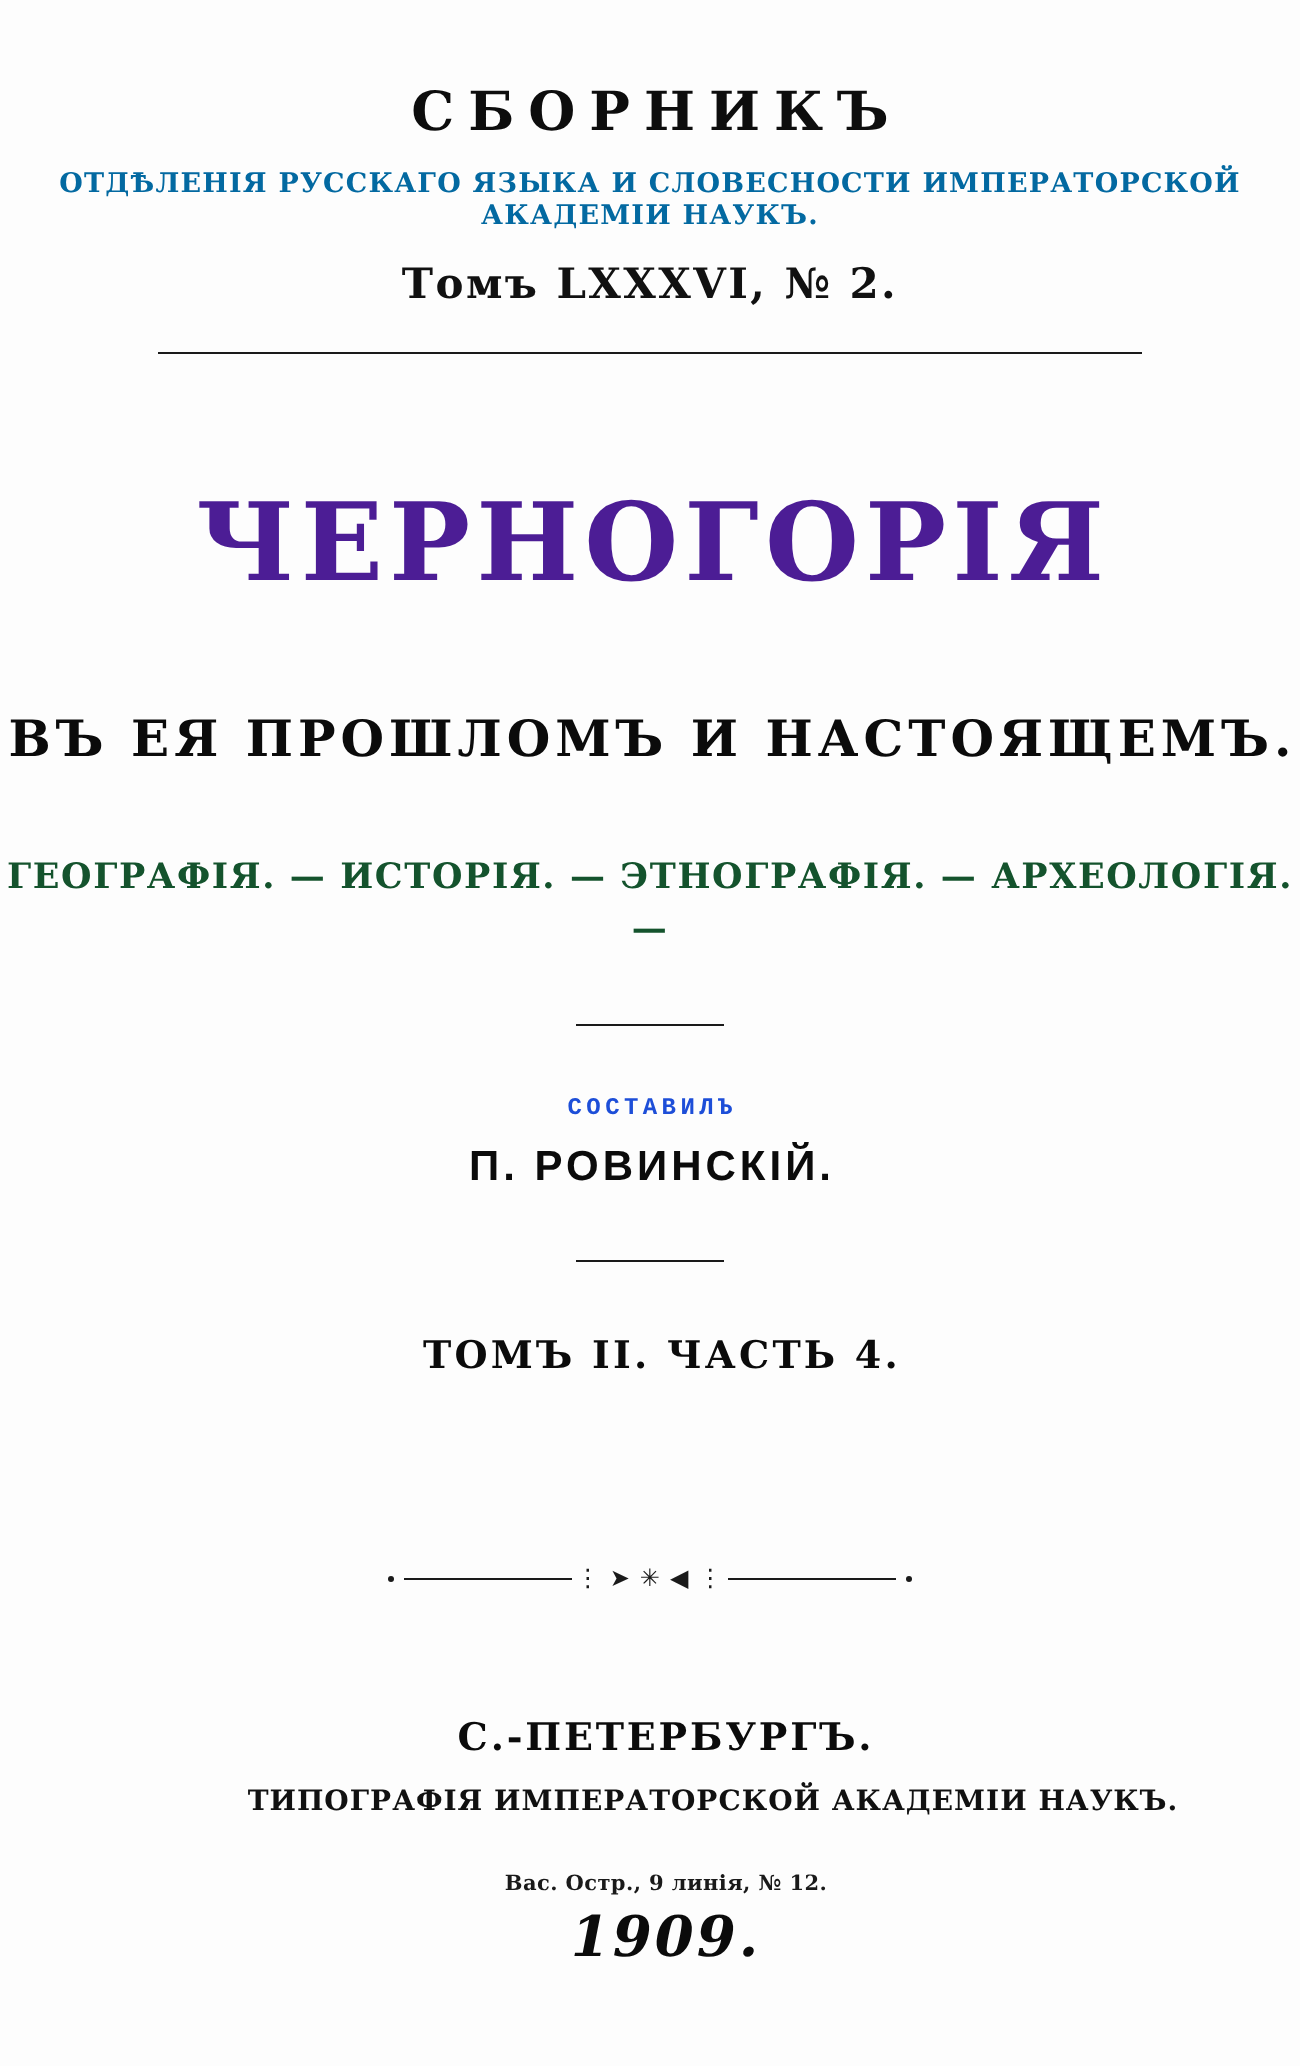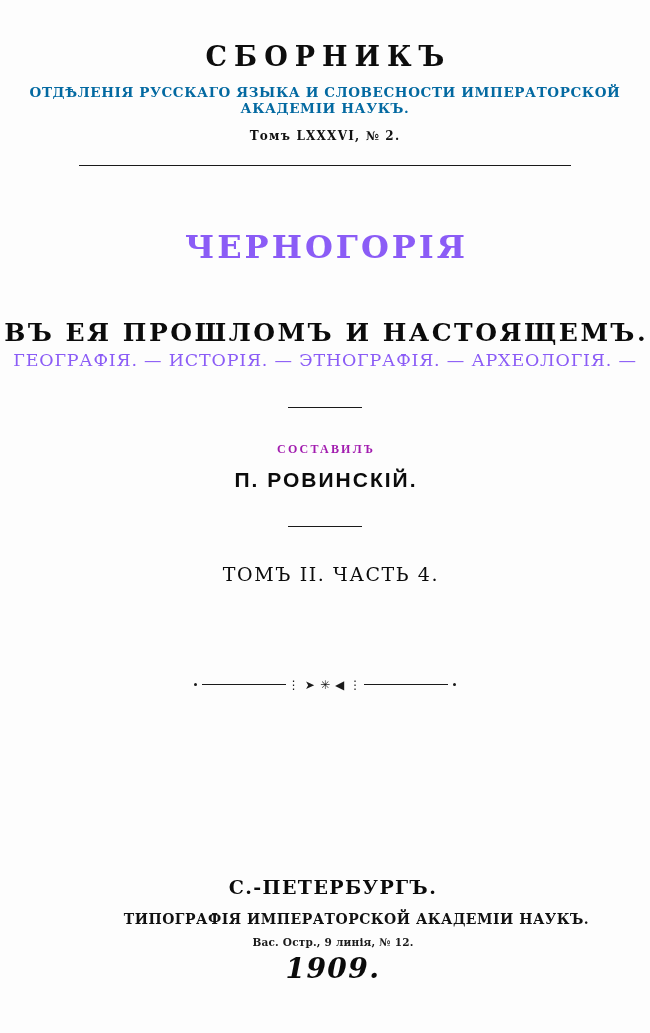--- a/index.html
+++ b/index.html
@@ -41,89 +41,90 @@
     font-family: "DejaVu Serif", serif;
     font-weight: bold;
     font-size: 13.5px;
     letter-spacing: 0.6px;
     color: #0369a1;
   }
   .series-vol {
     margin-top: 13px;
     font-family: "DejaVu Serif", serif;
     font-weight: bold;
-    font-size: 12px;
+    font-size: 21px;
     letter-spacing: 1.2px;
     color: #111;
   }
 
   .rule-wide {
     width: 492px;
     height: 0;
     border-top: 1.6px solid #1a1a1a;
     margin: 22px auto 0 auto;
   }
 
   
   .main-title {
     margin-top: 62px;
     font-family: "DejaVu Serif", serif;
     font-weight: bold;
-    font-size: 32px;
+    font-size: 54px;
     letter-spacing: 3px;
     text-indent: 3px;
-    color: #8b5cf6;
+    color: #4c1d95;
   }
   .subtitle {
     margin-top: 52px;
     font-family: "DejaVu Serif", serif;
     font-weight: bold;
     font-size: 25px;
     letter-spacing: 2.5px;
     text-indent: 2.5px;
     color: #0b0b0b;
   }
   .topics {
-    font-family: "DejaVu Serif", serif;
-    font-weight: normal;
+    margin-top: 42px;
+    font-family: "DejaVu Serif", serif;
+    font-weight: bold;
     font-size: 17.5px;
     letter-spacing: 0.8px;
     line-height: 1.5;
-    color: #8b5cf6;
+    color: #14532d;
   }
 
   .rule-short {
     width: 74px;
     height: 0;
     border-top: 1.8px solid #1a1a1a;
     margin: 34px auto 0 auto;
   }
 
   .compiled-label {
     margin-top: 34px;
-    font-family: Liberation Serif, serif;
+    font-family: Liberation Mono, monospace;
     font-weight: bold;
     font-size: 12px;
     letter-spacing: 2.2px;
     text-indent: 2.2px;
-    color: #a21caf;
+    color: #1d4ed8;
   }
   .author {
     margin-top: 11px;
     font-family: Liberation Sans, sans-serif;
     font-weight: bold;
     font-size: 21px;
     letter-spacing: 2px;
     text-indent: 2px;
     color: #0b0b0b;
   }
   .volume-part {
     margin-top: 36px;
     font-family: "DejaVu Serif", serif;
-    font-weight: normal;
+    font-weight: bold;
     font-size: 19px;
     letter-spacing: 1.6px;
     color: #0b0b0b;
     padding-left: 12px;
   }
 
   
   .ornament {
     margin-top: 92px;
     display: flex;
@@ -169,21 +170,21 @@
   .publisher {
     margin-top: 13px;
     font-family: "DejaVu Serif", serif;
     font-weight: bold;
     font-size: 14px;
     letter-spacing: 0.5px;
     color: #111;
     padding-left: 47px;
   }
   .address {
-    margin-top: 9px;
+    margin-top: 27px;
     font-family: "DejaVu Serif", serif;
     font-weight: bold;
     font-size: 10.5px;
     letter-spacing: 0.2px;
     color: #1a1a1a;
   }
   .year {
     margin-top: 4px;
     font-family: "DejaVu Serif", serif;
     font-weight: bold;

